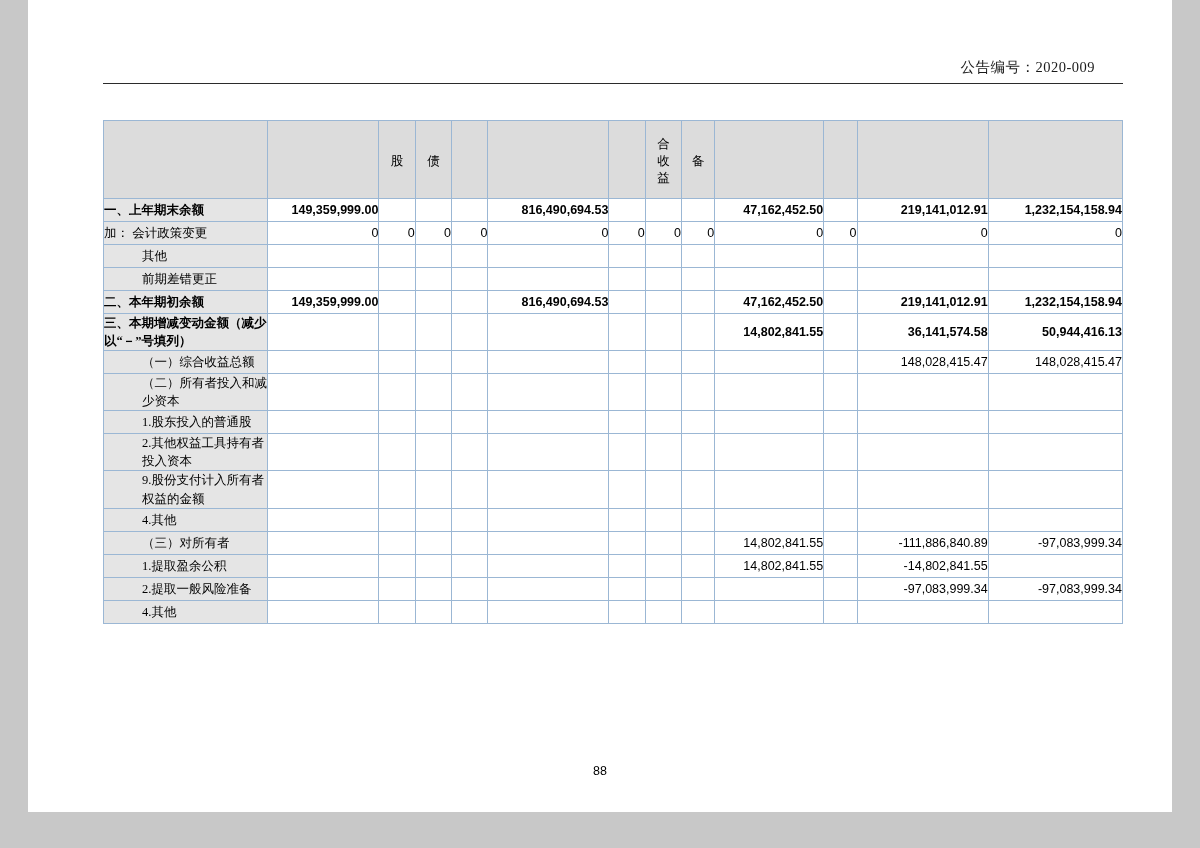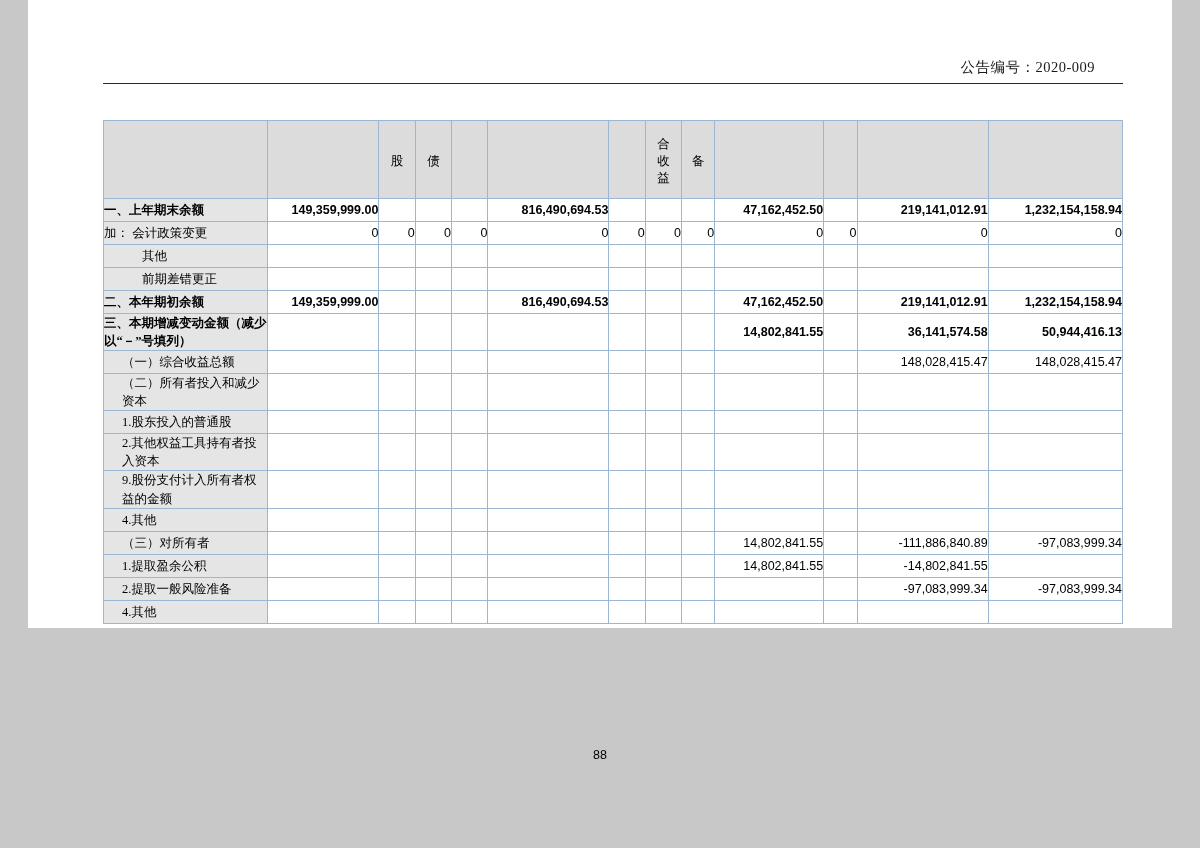--- a/index.html
+++ b/index.html
@@ -10,21 +10,21 @@
     width: 1200px;
     height: 848px;
     background: #c8c8c8;
     font-family: "Liberation Serif", serif;
   }
   .page {
     position: absolute;
     left: 28px;
     top: 0px;
     width: 1144px;
-    height: 628px;
+    height: 812px;
     background: #ffffff;
     box-sizing: border-box;
   }
   .header-note {
     position: absolute;
     right: 77px;
     top: 58px;
     font-size: 14.5px;
     color: #1a1a1a;
     letter-spacing: 0.5px;
@@ -77,21 +77,21 @@
   .rowlabel {
     background: #e5e5e5;
     padding: 3px 6px 3px 8px;
     line-height: 1.45;
     text-align: left;
   }
   .rowlabel.bold {
     font-weight: bold;
   }
   .rowlabel.indent1 {
-    padding-left: 18px;
+    padding-left: 38px;
   }
   .rowlabel.indent2 {
     padding-left: 38px;
   }
   .num {
     text-align: right;
     padding: 3px 5px 3px 3px;
     font-family: "Liberation Sans", sans-serif;
     font-size: 12.5px;
     white-space: nowrap;
@@ -100,21 +100,21 @@
     font-weight: bold;
     text-align: right;
   }
   .tall {
     height: 42px;
   }
   .page-number {
     position: absolute;
     left: 0;
     right: 0;
-    top: 748px;
+    top: 764px;
     text-align: center;
     font-size: 12.5px;
     font-family: "Liberation Sans", sans-serif;
     color: #000;
   }
 </style>
 </head>
 <body>
 
 <div class="page">

